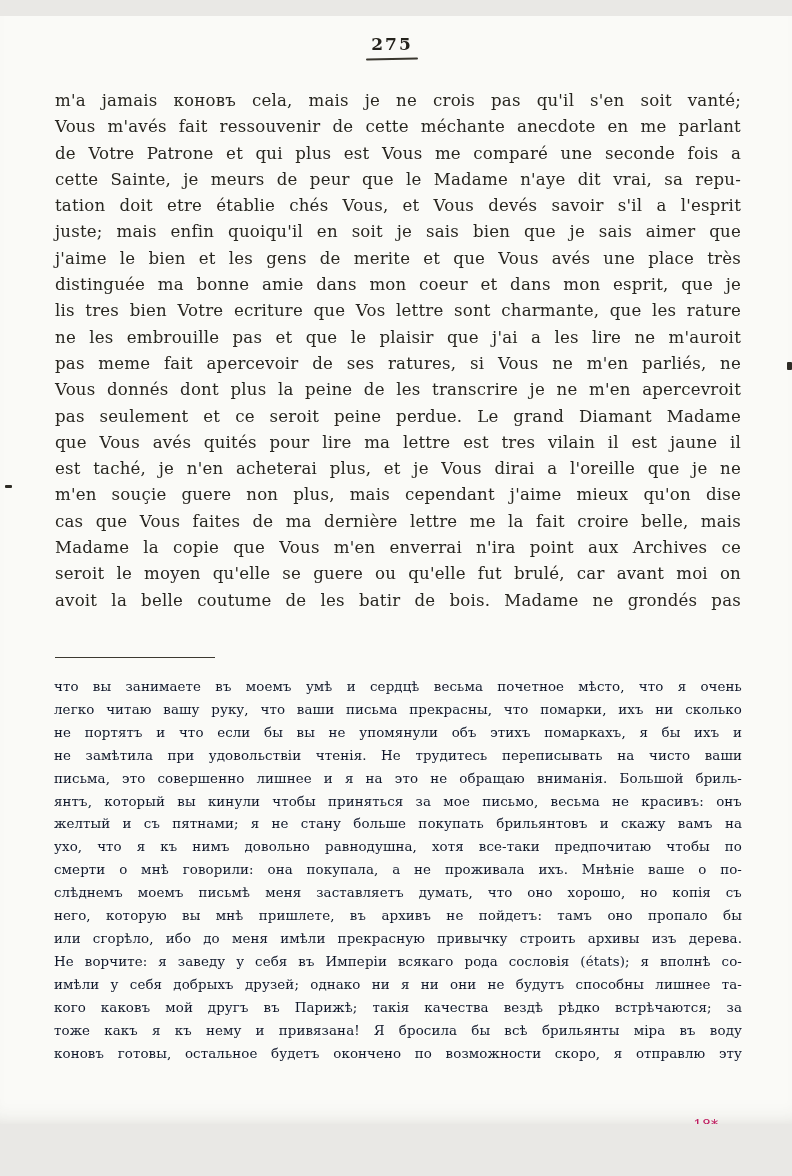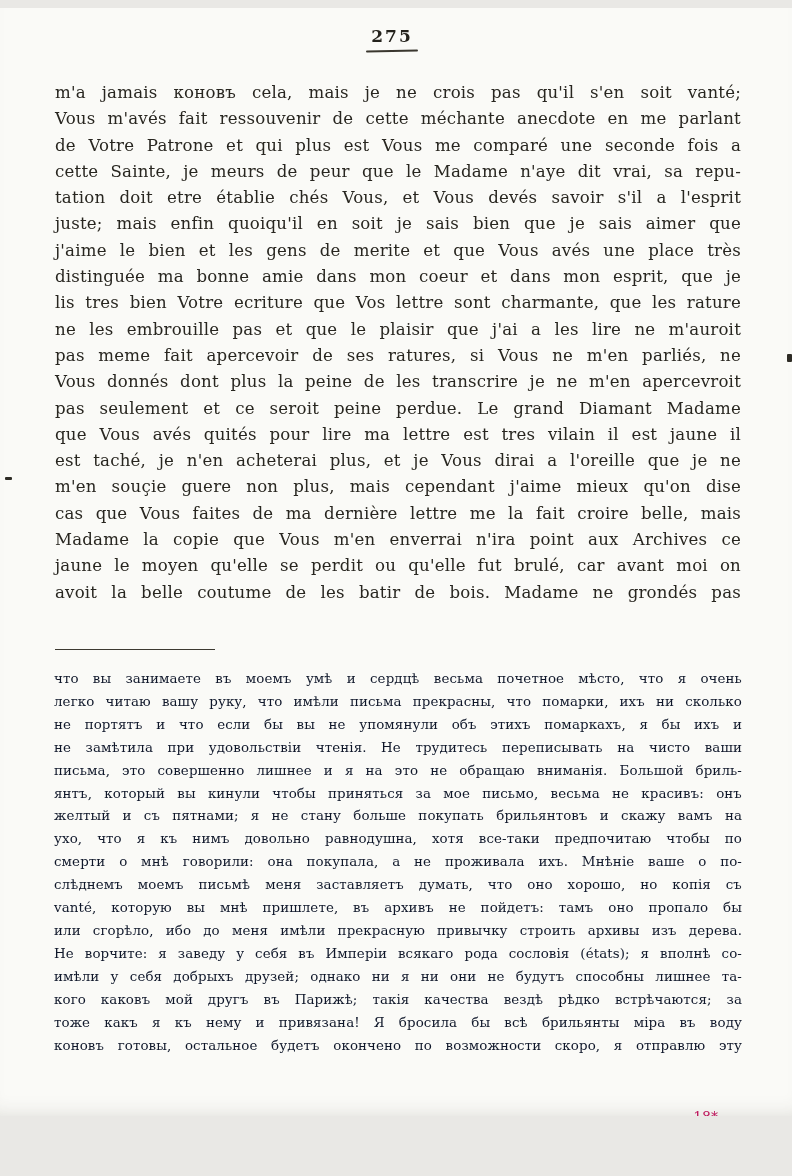--- a/index.html
+++ b/index.html
@@ -4,21 +4,21 @@
 <style>
   html, body {
     margin: 0;
     padding: 0;
     background: #e9e8e5;
   }
   .page {
     position: relative;
     width: 792px;
     height: 1108px;
-    margin: 8px auto;
+    margin: 16px auto;
     background: #fafaf7;
     font-family: "DejaVu Serif", "Liberation Serif", serif;
     color: #282620;
     overflow: hidden;
     box-shadow: inset 0 -16px 22px -18px rgba(60,55,45,0.18);
   }
   .page-number {
     position: absolute;
     top: 18px;
     left: 0;
@@ -138,50 +138,50 @@
 
       <div class="line">est taché, je n'en acheterai plus, et je Vous dirai a l'oreille que je ne</div>
 
       <div class="line">m'en souçie guere non plus, mais cependant j'aime mieux qu'on dise</div>
 
 
       <div class="line">cas que Vous faites de ma dernière lettre me la fait croire belle, mais</div>
 
       <div class="line">Madame la copie que Vous m'en enverrai n'ira point aux Archives ce</div>
 
-      <div class="line">jaune le moyen qu'elle se perdit ou qu'elle fut brulé, car avant moi on</div>
+      <div class="line">seroit le moyen qu'elle se guere ou qu'elle fut brulé, car avant moi on</div>
 
       <div class="line">avoit la belle coutume de les batir de bois. Madame ne grondés pas</div>
     </div>
 
   <div class="footnote-rule"></div>
 
   <div class="footnote-text">
 
       <div class="line">что вы занимаете въ моемъ умѣ и сердцѣ весьма почетное мѣсто, что я очень</div>
 
-      <div class="line">легко читаю вашу руку, что имѣли письма прекрасны, что помарки, ихъ ни сколько</div>
+      <div class="line">легко читаю вашу руку, что ваши письма прекрасны, что помарки, ихъ ни сколько</div>
 
       <div class="line">не портятъ и что если бы вы не упомянули объ этихъ помаркахъ, я бы ихъ и</div>
 
       <div class="line">не замѣтила при удовольствіи чтенія. Не трудитесь переписывать на чисто ваши</div>
 
       <div class="line">письма, это совершенно лишнее и я на это не обращаю вниманія. Большой бриль-</div>
 
       <div class="line">янтъ, который вы кинули чтобы приняться за мое письмо, весьма не красивъ: онъ</div>
 
       <div class="line">желтый и съ пятнами; я не стану больше покупать брильянтовъ и скажу вамъ на</div>
 
       <div class="line">ухо, что я къ нимъ довольно равнодушна, хотя все-таки предпочитаю чтобы по</div>
 
       <div class="line">смерти о мнѣ говорили: она покупала, а не проживала ихъ. Мнѣніе ваше о по-</div>
 
       <div class="line">слѣднемъ моемъ письмѣ меня заставляетъ думать, что оно хорошо, но копія съ</div>
 
-      <div class="line">vanté, которую вы мнѣ пришлете, въ архивъ не пойдетъ: тамъ оно пропало бы</div>
+      <div class="line">него, которую вы мнѣ пришлете, въ архивъ не пойдетъ: тамъ оно пропало бы</div>
 
       <div class="line">или сгорѣло, ибо до меня имѣли прекрасную привычку строить архивы изъ дерева.</div>
 
       <div class="line">Не ворчите: я заведу у себя въ Имперіи всякаго рода сословія (états); я вполнѣ со-</div>
 
 
       <div class="line">имѣли у себя добрыхъ друзей; однако ни я ни они не будутъ способны лишнее та-</div>
 
       <div class="line">кого каковъ мой другъ въ Парижѣ; такія качества вездѣ рѣдко встрѣчаются; за</div>
 

